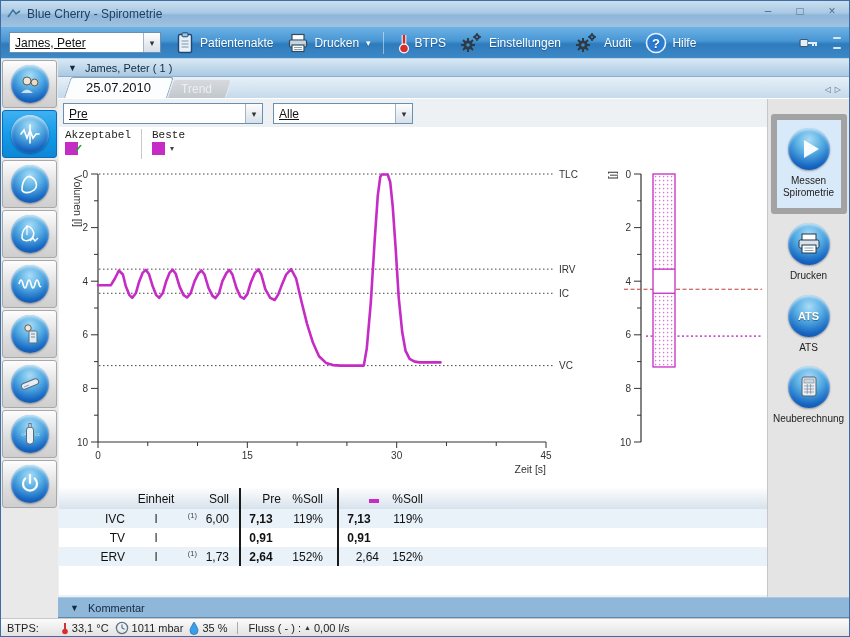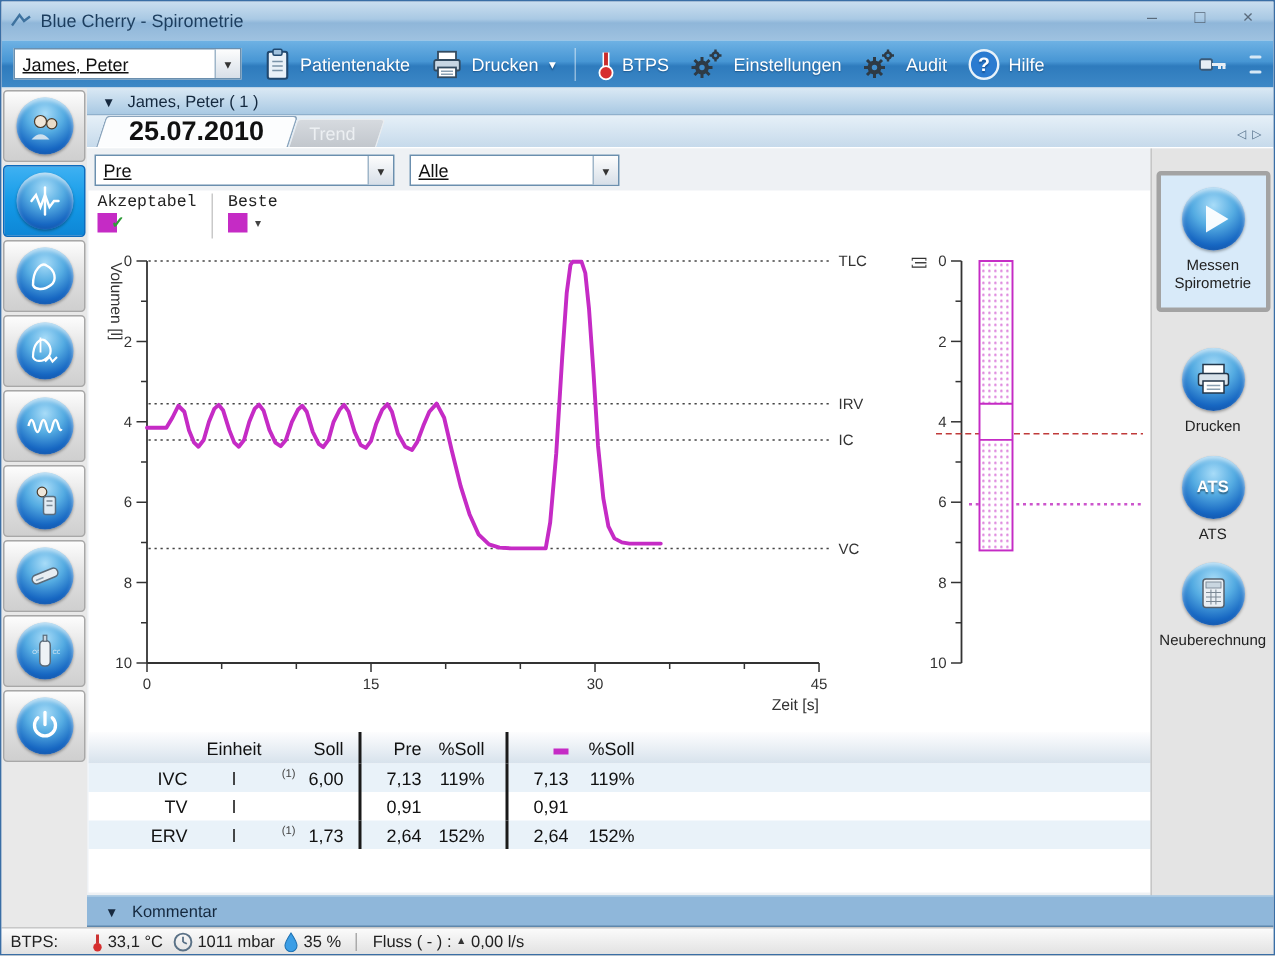--- a/index.html
+++ b/index.html
@@ -47,21 +47,21 @@
   
   .patient-strip { position:absolute; top:58px; left:57px; right:0; height:18px;
     background:linear-gradient(#D9E8F4,#A9C9E3); border-bottom:1px solid #8FB0CC;
     display:flex; align-items:center; font-size:11px; color:#14283E; padding-left:10px; gap:8px; }
   .tri { font-size:9px; color:#16293F; }
   .tab-row { position:absolute; top:76px; left:57px; right:0; height:22px;
     background:linear-gradient(#E6F0F8,#C6DAEB); border-bottom:1px solid #FFF; display:flex; align-items:flex-end; padding-left:6px; }
   .tab { position:relative; height:21px; display:flex; align-items:center; padding:0 16px 0 22px; cursor:pointer; }
   .tab .tab-bg { position:absolute; inset:0; transform:skewX(-18deg); transform-origin:bottom left; border-radius:3px 3px 0 0; }
   .tab-active .tab-bg { background:#FCFDFE; border:1px solid #8AA4BC; border-bottom:none; }
-  .tab-active .tab-label { position:relative; font-size:18px; font-weight:bold; color:#111; }
+  .tab-active .tab-label { position:relative; font-size:13px; font-weight:normal; color:#111; }
   .tab-inactive { padding:0 14px; height:19px; }
   .tab-inactive .tab-bg { background:linear-gradient(#D6DADF,#C2C7CD); border:1px solid #E9ECEF; border-bottom:none; }
   .tab-inactive .tab-label { position:relative; font-size:12px; color:#ECEFF2; }
   .tab-scroll { margin-left:auto; margin-bottom:4px; margin-right:8px; display:flex; gap:4px; color:#55708A; font-size:8px; }
   .tab-scroll span { cursor:pointer; }
 
   
   .content { position:absolute; top:98px; left:57px; right:0; bottom:39px; background:#EEF1F4; }
   .filter-row { position:absolute; top:4px; left:5px; display:flex; gap:10px; }
   .filter-combo1 { width:200px; } .filter-combo2 { width:140px; }
@@ -84,30 +84,30 @@
   .trow { display:grid; grid-template-columns:72px 50px 16px 36px 8px 44px 46px 8px 44px 48px 1fr; align-items:center; height:19px; }
   .trow.thead { height:21px; background:linear-gradient(#FDFDFE,#D7E2EC); font-size:12px; }
   .trow.stripe { background:#E9F2F9; }
   .c-label { text-align:right; padding-right:6px; }
   .c-einheit { text-align:center; }
   .c-note { font-size:7.5px; color:#444; text-align:right; transform:translateY(-3px); }
   .c-soll, .c-pre, .c-best { text-align:right; padding-right:4px; }
   .c-pct { text-align:right; padding-right:8px; }
   .c-sep { border-right:2px solid #1A1A1A; height:100%; }
   .thead .c-sep { border-right:2px solid #1A1A1A; }
-  .b { font-weight:normal; }
+  .b { font-weight:bold;text-align:center; }
   .hdr-swatch { width:10px; height:4px; display:inline-block; margin-left:6px; }
 
   
   .right-panel { position:absolute; top:0; right:0; width:82px; bottom:0; background:#E4E4E4; border-left:1px solid #C6C6C6;
     display:flex; flex-direction:column; align-items:center; padding-top:24px; }
   .action { display:flex; flex-direction:column; align-items:center; cursor:pointer; margin-bottom:13px; }
   .action .orb { width:42px; height:42px; }
   .action-label { margin-top:5px; font-size:10px; color:#222; text-align:center; width:76px; line-height:1.15; }
-  .action.selected { background:#D8EAF9; border:3px solid #a3a3a3; border-radius:3px; padding:8px 0 10px; width:76px; margin-top:-9px; margin-bottom:24px; }
+  .action.selected { background:#D8EAF9; border:6px solid #a3a3a3; border-radius:3px; padding:8px 0 10px; width:76px; margin-top:-9px; margin-bottom:9px; }
 
   
   .kommentar { position:absolute; left:57px; right:0; bottom:18px; height:21px; background:#8FB7DA; border-top:1px solid #A9C9E3;
     border-bottom:1px solid #5E87AC; display:flex; align-items:center; gap:9px; padding-left:12px; font-size:11px; color:#14283E; cursor:pointer; }
   .statusbar { position:absolute; left:0; right:0; bottom:0; height:18px; background:linear-gradient(#FBFBFB,#E2E2E2);
     border-top:1px solid #C8C8C8; display:flex; align-items:center; font-size:11px; color:#222; padding-left:6px; gap:6px; }
   .sb-sep { width:1px; height:12px; background:#AAA; margin:0 4px; }
   .sb-item { display:flex; align-items:center; gap:3px; }
   .flow-caret { font-size:7px; color:#333; }
 </style>

